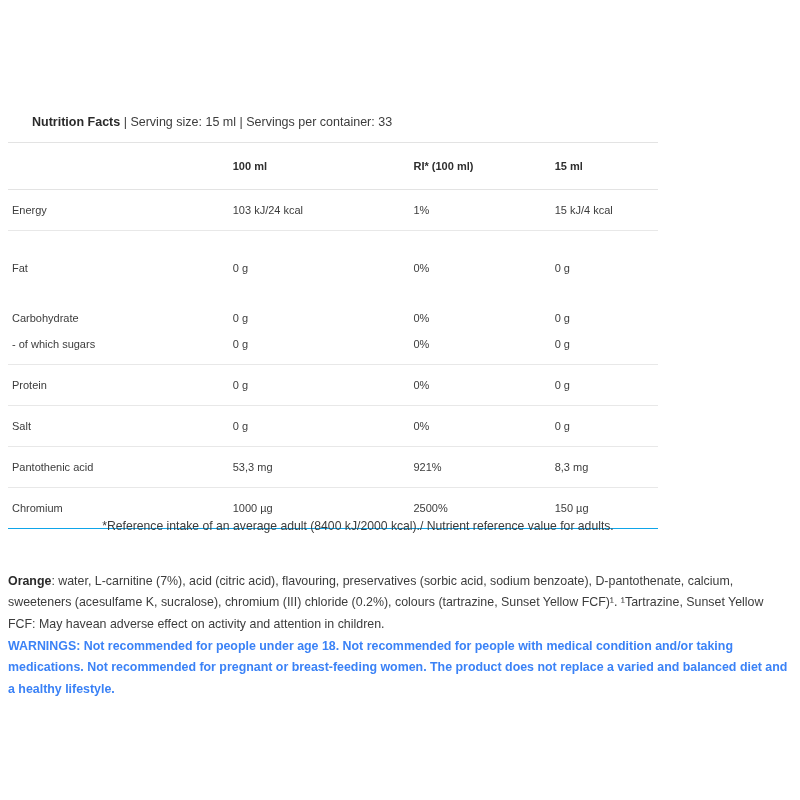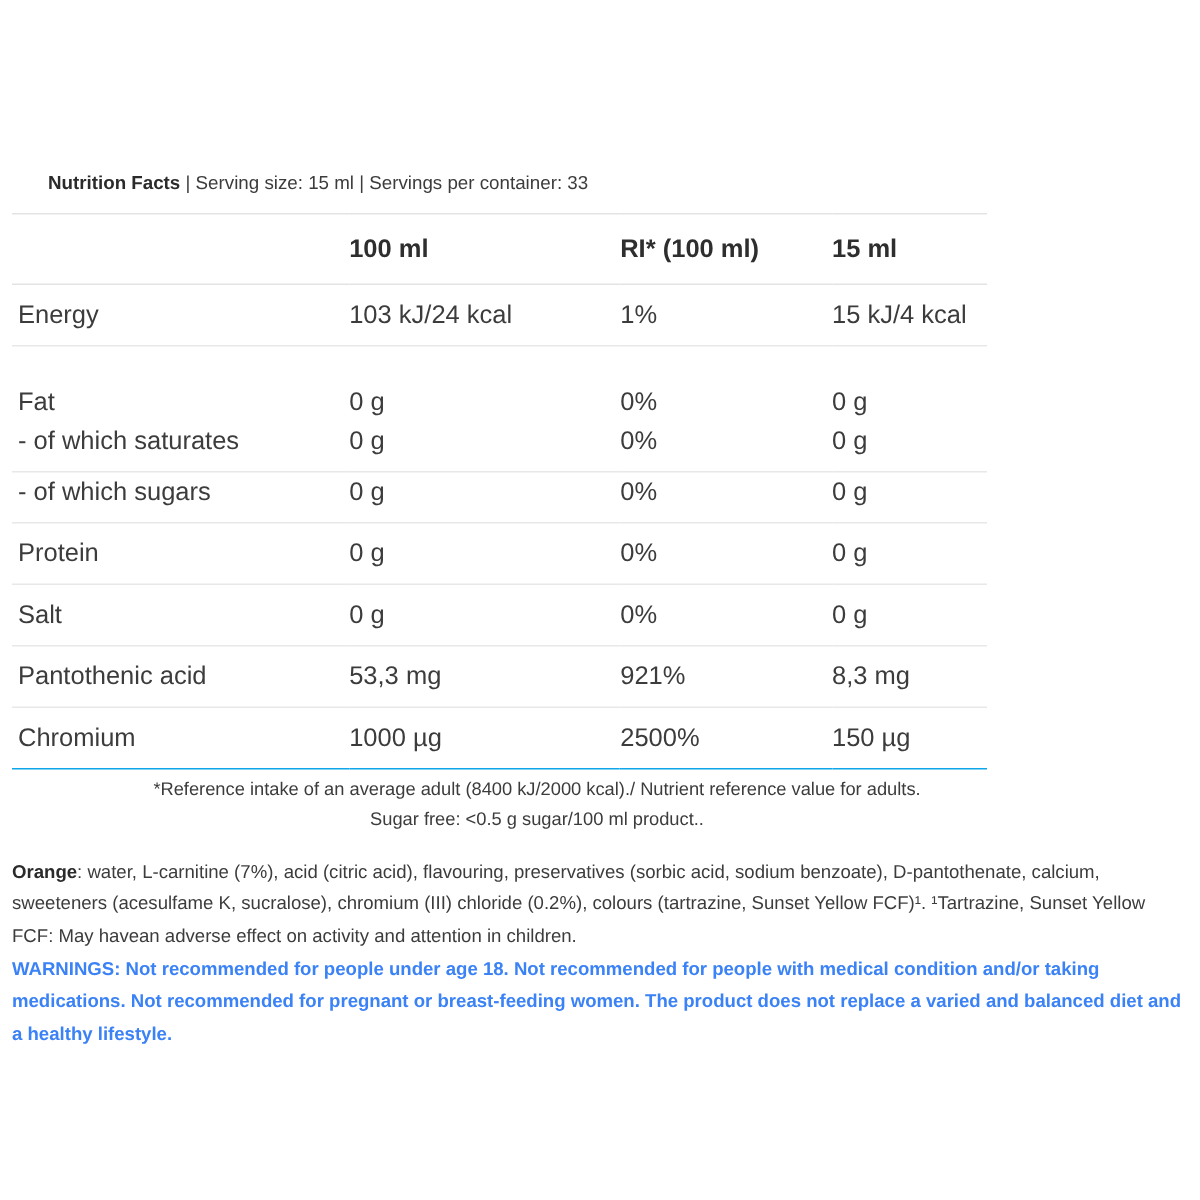--- a/index.html
+++ b/index.html
@@ -37,21 +37,21 @@
     font-weight: bold;
     color: #2b2b2b;
     padding-left: 24px;
   }
   table.nutrition {
     position: absolute;
     left: 8px;
     top: 142px;
     width: 650px;
     border-collapse: collapse;
-    font-size: 17px;
+    font-size: 11px;
   }
   table.nutrition th,
   table.nutrition td {
     text-align: left;
     font-weight: normal;
     color: #3c3c3c;
     padding: 0;
     vertical-align: middle;
   }
   table.nutrition thead th {
@@ -142,22 +142,22 @@
         <td class="col-100">103 kJ/24 kcal</td>
         <td class="col-ri">1%</td>
         <td class="col-15">15 kJ/4 kcal</td>
       </tr>
       <tr class="group-first">
         <td class="col-name">Fat</td>
         <td class="col-100">0 g</td>
         <td class="col-ri">0%</td>
         <td class="col-15">0 g</td>
       </tr>
-      <tr class="group-last">
-        <td class="col-name">- of which saturates</td>
+      <tr class="group-first">
+        <td class="col-name">Carbohydrate</td>
         <td class="col-100">0 g</td>
         <td class="col-ri">0%</td>
         <td class="col-15">0 g</td>
       </tr>
       <tr class="group-last">
         <td class="col-name">- of which sugars</td>
         <td class="col-100">0 g</td>
         <td class="col-ri">0%</td>
         <td class="col-15">0 g</td>
       </tr>
@@ -183,21 +183,20 @@
         <td class="col-name">Chromium</td>
         <td class="col-100">1000 µg</td>
         <td class="col-ri">2500%</td>
         <td class="col-15">150 µg</td>
       </tr>
     </tbody>
   </table>
 
   <div class="footnotes">
     <div>*Reference intake of an average adult (8400 kJ/2000 kcal)./ Nutrient reference value for adults.</div>
-    <div>Sugar free: &lt;0.5 g sugar/100 ml product..</div>
   </div>
 
   <div class="ingredients">
     <b>Orange</b><span>: water, L-carnitine (7%), acid (citric acid), flavouring, preservatives (sorbic acid, sodium benzoate), D-pantothenate, calcium, sweeteners (acesulfame K, sucralose), chromium (III) chloride (0.2%), colours (tartrazine, Sunset Yellow FCF)¹. ¹Tartrazine, Sunset Yellow FCF: May havean adverse effect on activity and attention in children.</span>
   </div>
 
   <div class="warnings">
     <span>WARNINGS</span><span>: Not recommended for people under age 18. Not recommended for people with medical condition and/or taking medications. Not recommended for pregnant or breast-feeding women. The product does not replace a varied and balanced diet and a healthy lifestyle.</span>
   </div>
 

